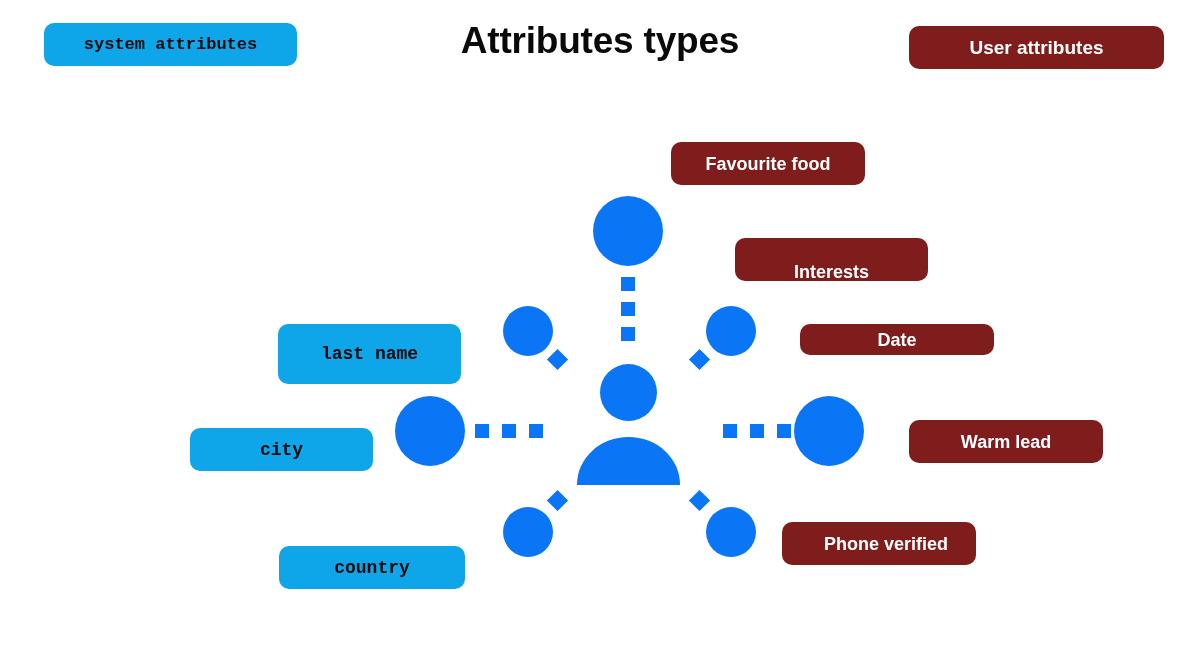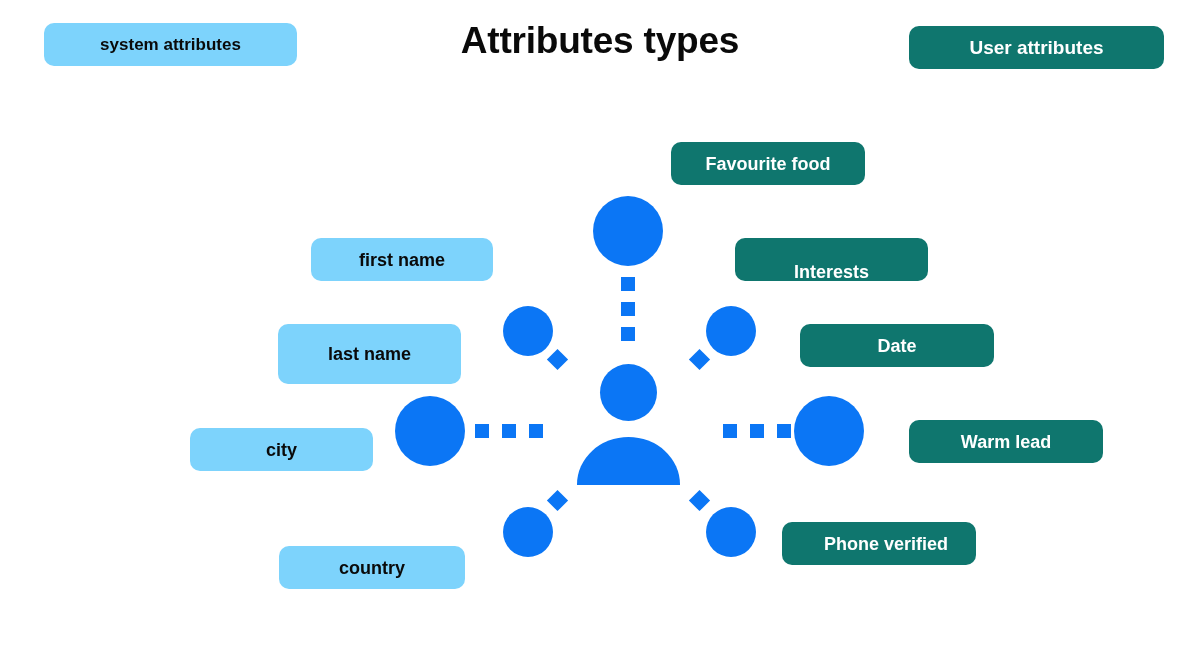--- a/index.html
+++ b/index.html
@@ -39,25 +39,26 @@
     align-items: center;
     justify-content: center;
     border-radius: 10px;
     font-weight: bold;
     font-size: 18px;
     box-sizing: border-box;
     line-height: 1;
     white-space: nowrap;
   }
   .pill.green {
-    background: #7dd3fc;
+    background: #0ea5e9;
     color: #0a0a0a;
+    font-family: Liberation Mono, monospace;
   }
   .pill.purple {
-    background: #0f766e;
+    background: #7f1d1d;
     color: #ffffff;
   }
   .pill.legend-green {
     font-size: 17px;
   }
   .pill.legend-purple {
     font-size: 19px;
   }
 
   
@@ -135,23 +136,20 @@
 
   <div class="sq" style="left:723px; top:424px;"></div>
   <div class="sq" style="left:750px; top:424px;"></div>
   <div class="sq" style="left:777px; top:424px;"></div>
 
   <div class="diamond" style="left:550px; top:352px;"></div>
   <div class="diamond" style="left:692px; top:352px;"></div>
   <div class="diamond" style="left:550px; top:493px;"></div>
   <div class="diamond" style="left:692px; top:493px;"></div>
 
-  <div class="pill green" style="left:311px; top:238px; width:182px; height:43px;">
-    <span>first name</span>
-  </div>
 
   <div class="pill green" style="left:278px; top:324px; width:183px; height:60px;">
     <span>last name</span>
   </div>
 
   <div class="pill green" style="left:190px; top:420px; width:183px; height:43px;margin-top:8px;">
     <span>city</span>
   </div>
 
   <div class="pill green" style="left:279px; top:546px; width:186px; height:43px;">
@@ -159,21 +157,21 @@
   </div>
 
   <div class="pill purple" style="left:671px; top:142px; width:194px; height:43px;">
     <span>Favourite food</span>
   </div>
 
   <div class="pill purple" style="left:735px; top:238px; width:193px; height:43px;align-items:flex-end;">
     <span>Interests</span>
   </div>
 
-  <div class="pill purple" style="left:800px; top:324px; width:194px; height:43px;">
+  <div class="pill purple" style="left:800px; top:324px; width:194px; height:31px;">
     <span>Date</span>
   </div>
 
   <div class="pill purple" style="left:909px; top:420px; width:194px; height:43px;">
     <span>Warm lead</span>
   </div>
 
   <div class="pill purple" style="left:782px; top:522px; width:194px; height:43px;padding-left:14px;">
     <span>Phone verified</span>
   </div>

